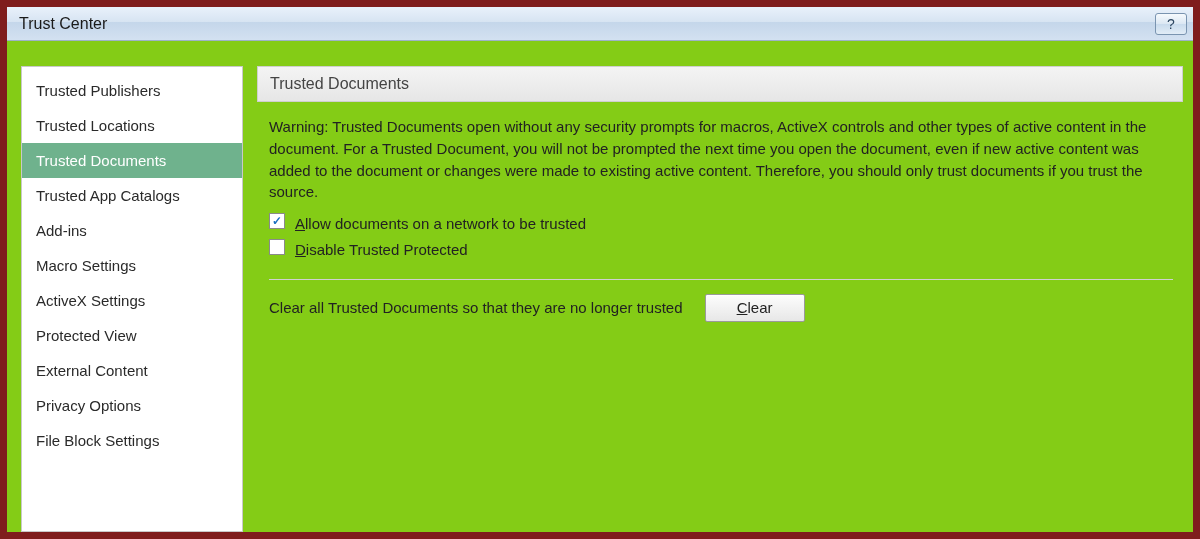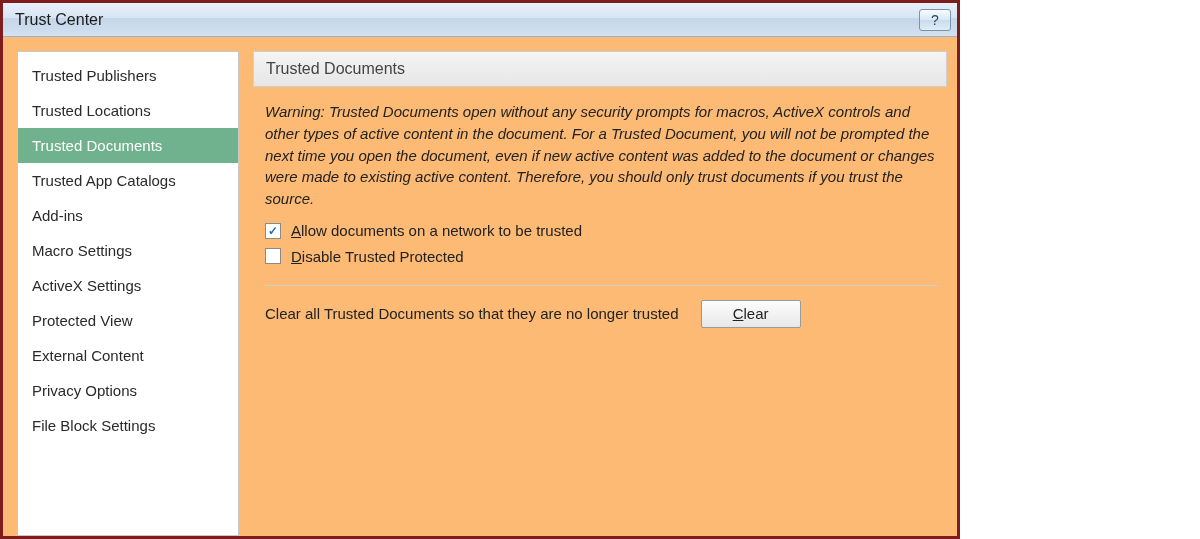--- a/index.html
+++ b/index.html
@@ -1,41 +1,41 @@
 <!DOCTYPE html>
 <html><head>
   <meta charset="utf-8">
   <style>
     * { box-sizing: border-box; margin: 0; padding: 0; }
     html, body { width: 1200px; height: 539px; overflow: hidden; font-family: "Segoe UI", Tahoma, sans-serif; font-size: 15px; color: #222; }
     .window {
-      width: 960px; height: 539px;
-      background: #fdba74;
+      width: 1200px; height: 539px;
+      background: #84cc16;
       display: flex; flex-direction: column;
-      border: 3px solid #7f1d1d;
+      border: 7px solid #7f1d1d;
     }
     .titlebar {
       height: 34px;
       background: linear-gradient(to bottom, #e9f1fb 0%, #d7e4f2 45%, #c4d6ea 46%, #d3e1f1 100%);
       border-bottom: 1px solid #9db2c9;
       display: flex; align-items: center;
       padding: 0 6px 0 12px;
       position: relative;
     }
     .titlebar .title { font-size: 16px; color: #1a1a1a; }
     .titlebar .controls { margin-left: auto; display: flex; gap: 0; }
     .win-btn {
       width: 32px; height: 22px;
       background: linear-gradient(to bottom, #f6fafd 0%, #dbe7f3 50%, #c9dbed 51%, #e1ecf6 100%);
       border: 1px solid #7a94b0; border-radius: 3px;
       display: flex; align-items: center; justify-content: center;
       margin-left: 2px; font-size: 14px; color: #2b4560;
     }
     .body {
-      flex: 1; display: flex; min-height: 0;
+      flex: 1; display: flex; min-height: 0; margin-top: 11px;
     }
     .sidebar {
       width: 222px; flex-shrink: 0;
       border: 1px solid #c9c9c9;
       margin: 14px 6px 0 14px;
       background: #fff;
       padding-top: 6px;
       overflow: hidden;
     }
     .side-item {
@@ -53,22 +53,22 @@
       flex: 1; padding: 14px 10px 0 8px; min-width: 0;
     }
     .section-header {
       background: linear-gradient(to bottom, #f4f4f4, #e6e6e6);
       border: 1px solid #cfcfcf;
       padding: 8px 12px;
       font-size: 16px;
       color: #444;
     }
     .content { padding: 14px 10px 0 12px; font-size: 15px; line-height: 1.45; }
-    .warning { margin-bottom: 10px; font-style: italic; }
-    .check-row { display: flex; align-items: center; gap: 10px; margin: 4px 0; }
+    .warning { margin-bottom: 10px; }
+    .check-row { display: flex; align-items: flex-start; gap: 10px; margin: 4px 0; }
     .checkbox {
       width: 16px; height: 16px; border: 1px solid #8a8a8a; background: #fff; display: inline-flex; align-items: center; justify-content: center; font-size: 12px; color: #1a6fc0;
     }
     .checkbox.checked::after{ content: "✓"; line-height: 1; font-weight: bold; }
     .chk-label .ul { text-decoration: underline; }
     .divider { height: 1px; background: #d0d0d0; margin: 18px 0 14px 0; }
     .clear-row { display: flex; align-items: center; gap: 22px; text-align: center; }
     .btn {
       min-width: 100px; height: 28px;
       padding: 0 18px;

